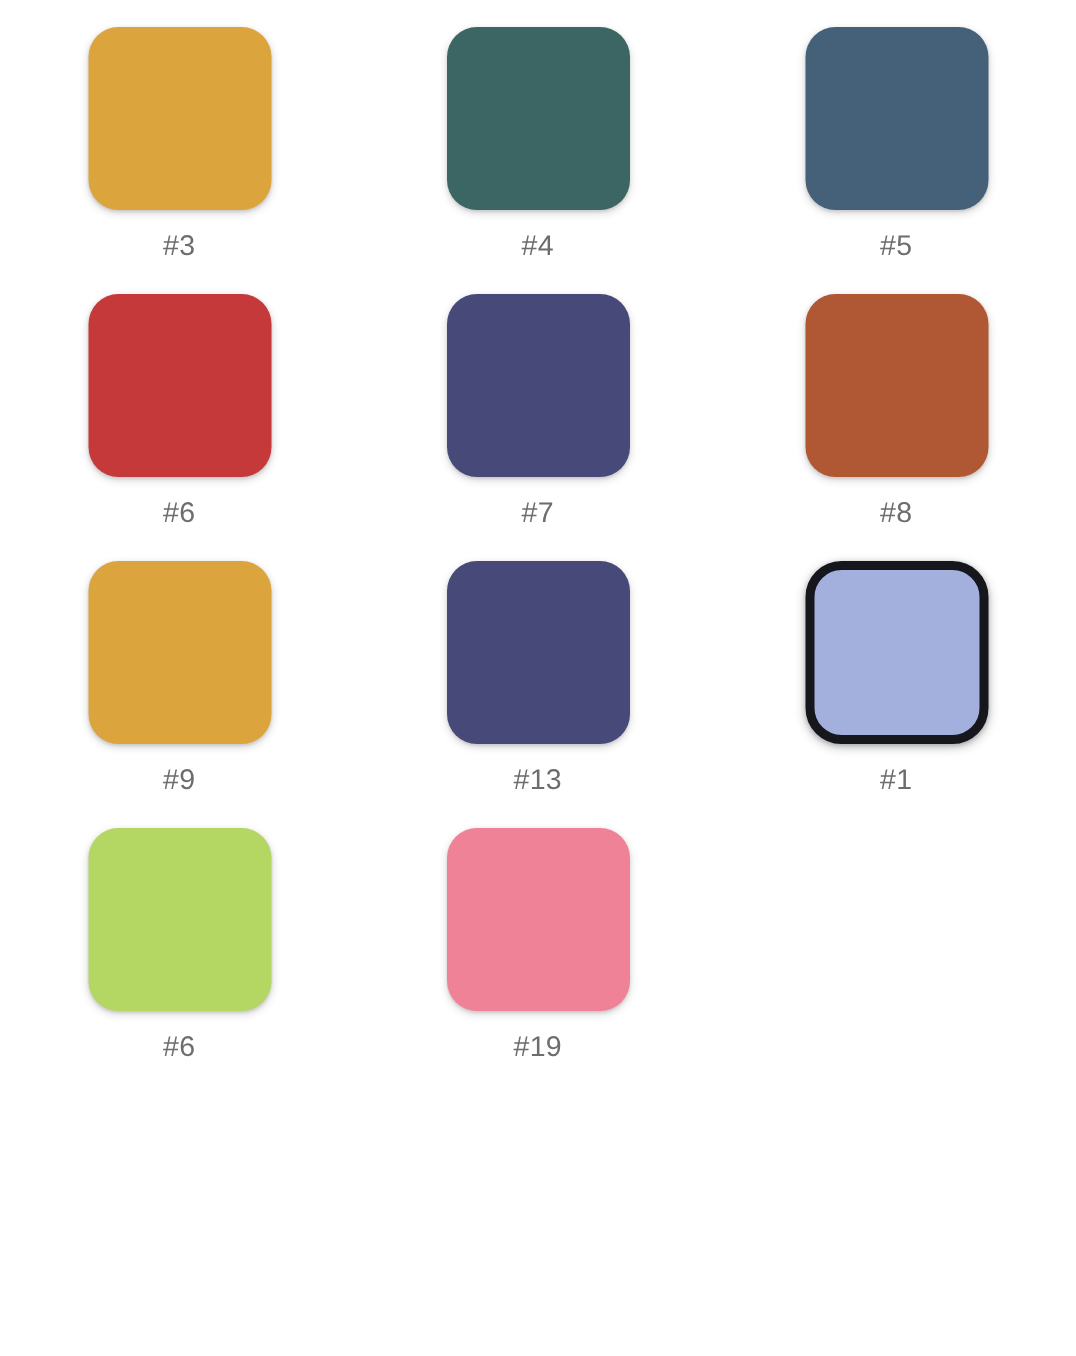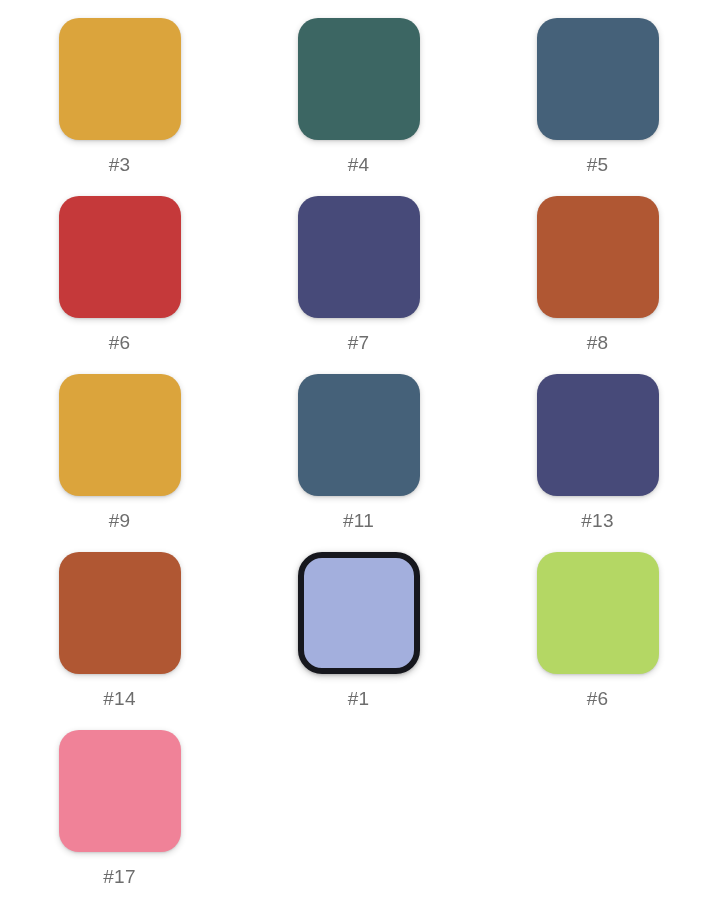--- a/index.html
+++ b/index.html
@@ -85,36 +85,28 @@
     </div>
     <div class="swatch-cell">
       <div class="swatch-chip" style="background-color: rgb(176, 87, 51);"></div>
       <div class="swatch-label">#8</div>
     </div>
     <div class="swatch-cell">
       <div class="swatch-chip" style="background-color: rgb(219, 164, 60);"></div>
       <div class="swatch-label">#9</div>
     </div>
     <div class="swatch-cell">
-      <div class="swatch-chip" style="background-color: rgb(69, 97, 121);"></div>
-      <div class="swatch-label">#11</div>
-    </div>
-    <div class="swatch-cell">
       <div class="swatch-chip" style="background-color: rgb(71, 74, 121);"></div>
       <div class="swatch-label">#13</div>
-    </div>
-    <div class="swatch-cell">
-      <div class="swatch-chip" style="background-color: rgb(176, 87, 51);"></div>
-      <div class="swatch-label">#14</div>
     </div>
     <div class="swatch-cell">
       <div class="swatch-chip is-selected" style="background-color: rgb(163, 175, 221);"></div>
       <div class="swatch-label">#1</div>
     </div>
     <div class="swatch-cell">
       <div class="swatch-chip" style="background-color: rgb(180, 215, 100);"></div>
       <div class="swatch-label">#6</div>
     </div>
     <div class="swatch-cell">
       <div class="swatch-chip" style="background-color: rgb(240, 130, 152);"></div>
-      <div class="swatch-label">#17</div>
+      <div class="swatch-label">#19</div>
     </div>
   </div>
 
 </body></html>

